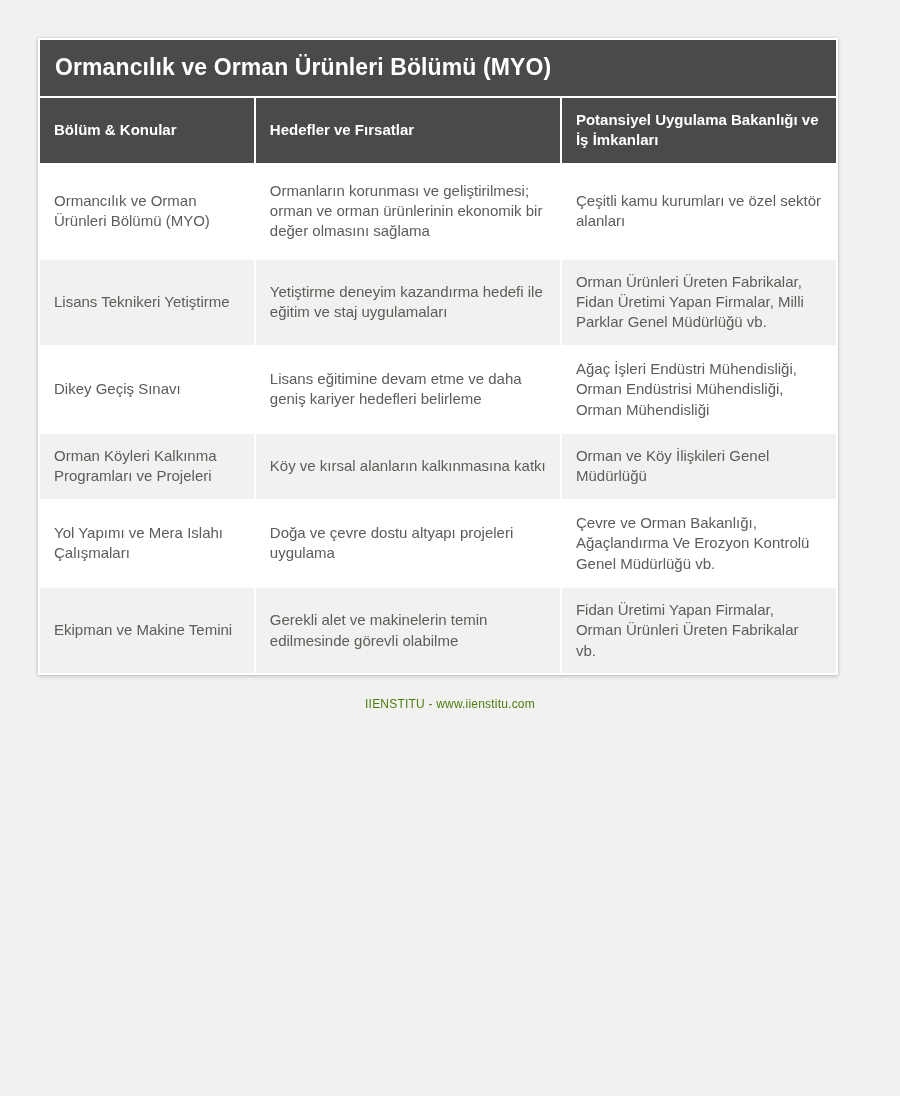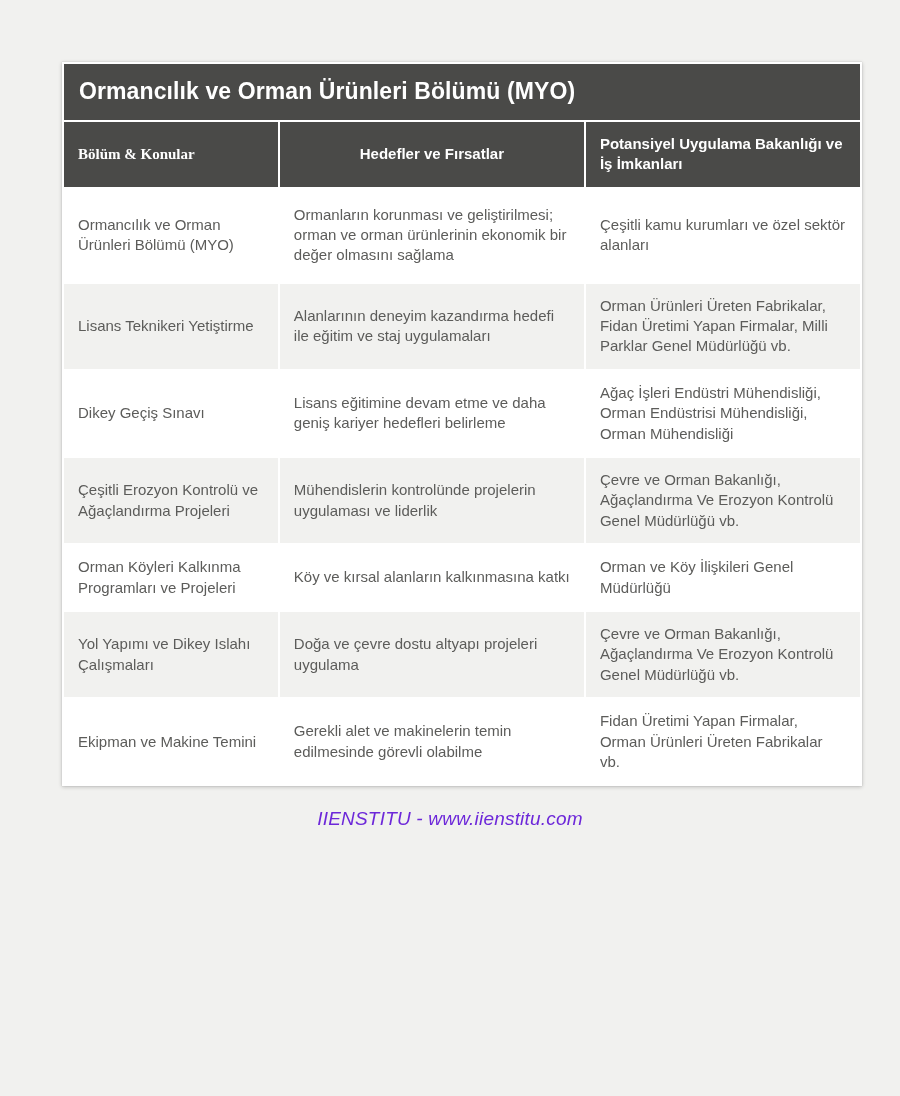--- a/index.html
+++ b/index.html
@@ -7,21 +7,21 @@
     margin: 0;
     padding: 0;
     width: 900px;
     height: 1096px;
     background: #f1f1ef;
     font-family: "Liberation Sans", "DejaVu Sans", sans-serif;
   }
   .page {
     width: 900px;
     height: 1096px;
-    padding: 62px;
+    padding: 38px;
   }
   .card {
     width: 800px;
     background: #ffffff;
     box-shadow: 0 1px 4px rgba(0,0,0,0.22), 0 0 1px rgba(0,0,0,0.18);
   }
   table.info-table {
     width: 100%;
     border-collapse: separate;
     border-spacing: 2px;
@@ -40,45 +40,44 @@
     background: #4a4a48;
     color: #ffffff;
     font-size: 15px;
     font-weight: bold;
     text-align: left;
     vertical-align: middle;
     padding: 12px 14px;
     height: 62px;
     line-height: 1.35;
   }
-  th.col-0 { width: 27%; font-family: Liberation Serif, serif; }
-  th.col-1 { width: 38.4%; text-align: center; }
+  th.col-0 { width: 27%; }
+  th.col-1 { width: 38.4%; }
   th.col-2 { width: 34.6%; }
   tbody td {
     font-size: 15px;
     color: #5c5c5a;
     background: #ffffff;
     vertical-align: middle;
     padding: 12px 14px;
     line-height: 1.36;
   }
   tbody tr:nth-child(even) td {
     background: #f1f1ef;
   }
   tbody tr:first-child td {
     padding-top: 16px;
     padding-bottom: 16px;
   }
   .footer {
     margin-top: 22px;
     text-align: center;
-    font-size: 19px;
-    color: #6d28d9;
+    font-size: 12px;
+    color: #4d7c0f;
     letter-spacing: 0.2px;
-    font-style: italic;
   }
 </style>
 </head>
 <body>
 
 <div class="page">
   <div class="card">
     <table class="info-table">
       <thead>
         <tr>
@@ -91,40 +90,35 @@
           </tr>
       </thead>
       <tbody id="table-body">
           <tr>
             <td>Ormancılık ve Orman Ürünleri Bölümü (MYO)</td>
             <td>Ormanların korunması ve geliştirilmesi; orman ve orman ürünlerinin ekonomik bir değer olmasını sağlama</td>
             <td>Çeşitli kamu kurumları ve özel sektör alanları</td>
           </tr>
           <tr>
             <td>Lisans Teknikeri Yetiştirme</td>
-            <td>Alanlarının deneyim kazandırma hedefi ile eğitim ve staj uygulamaları</td>
+            <td>Yetiştirme deneyim kazandırma hedefi ile eğitim ve staj uygulamaları</td>
             <td>Orman Ürünleri Üreten Fabrikalar, Fidan Üretimi Yapan Firmalar, Milli Parklar Genel Müdürlüğü vb.</td>
           </tr>
           <tr>
             <td>Dikey Geçiş Sınavı</td>
             <td>Lisans eğitimine devam etme ve daha geniş kariyer hedefleri belirleme</td>
             <td>Ağaç İşleri Endüstri Mühendisliği, Orman Endüstrisi Mühendisliği, Orman Mühendisliği</td>
           </tr>
           <tr>
-            <td>Çeşitli Erozyon Kontrolü ve Ağaçlandırma Projeleri</td>
-            <td>Mühendislerin kontrolünde projelerin uygulaması ve liderlik</td>
-            <td>Çevre ve Orman Bakanlığı, Ağaçlandırma Ve Erozyon Kontrolü Genel Müdürlüğü vb.</td>
-          </tr>
-          <tr>
             <td>Orman Köyleri Kalkınma Programları ve Projeleri</td>
             <td>Köy ve kırsal alanların kalkınmasına katkı</td>
             <td>Orman ve Köy İlişkileri Genel Müdürlüğü</td>
           </tr>
           <tr>
-            <td>Yol Yapımı ve Dikey Islahı Çalışmaları</td>
+            <td>Yol Yapımı ve Mera Islahı Çalışmaları</td>
             <td>Doğa ve çevre dostu altyapı projeleri uygulama</td>
             <td>Çevre ve Orman Bakanlığı, Ağaçlandırma Ve Erozyon Kontrolü Genel Müdürlüğü vb.</td>
           </tr>
           <tr>
             <td>Ekipman ve Makine Temini</td>
             <td>Gerekli alet ve makinelerin temin edilmesinde görevli olabilme</td>
             <td>Fidan Üretimi Yapan Firmalar, Orman Ürünleri Üreten Fabrikalar vb.</td>
           </tr>
         </tbody>
     </table>

